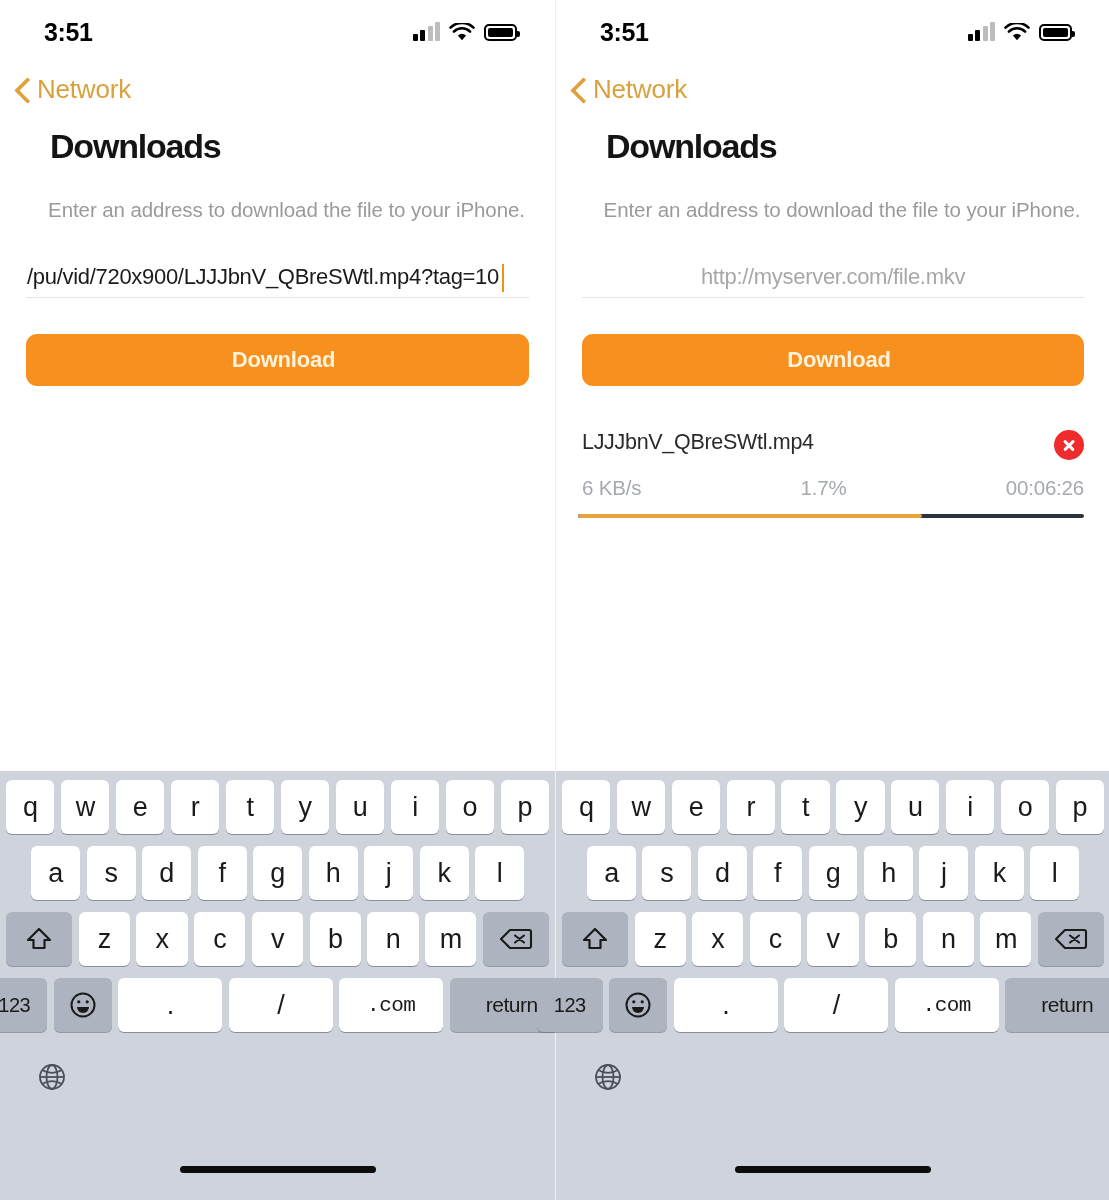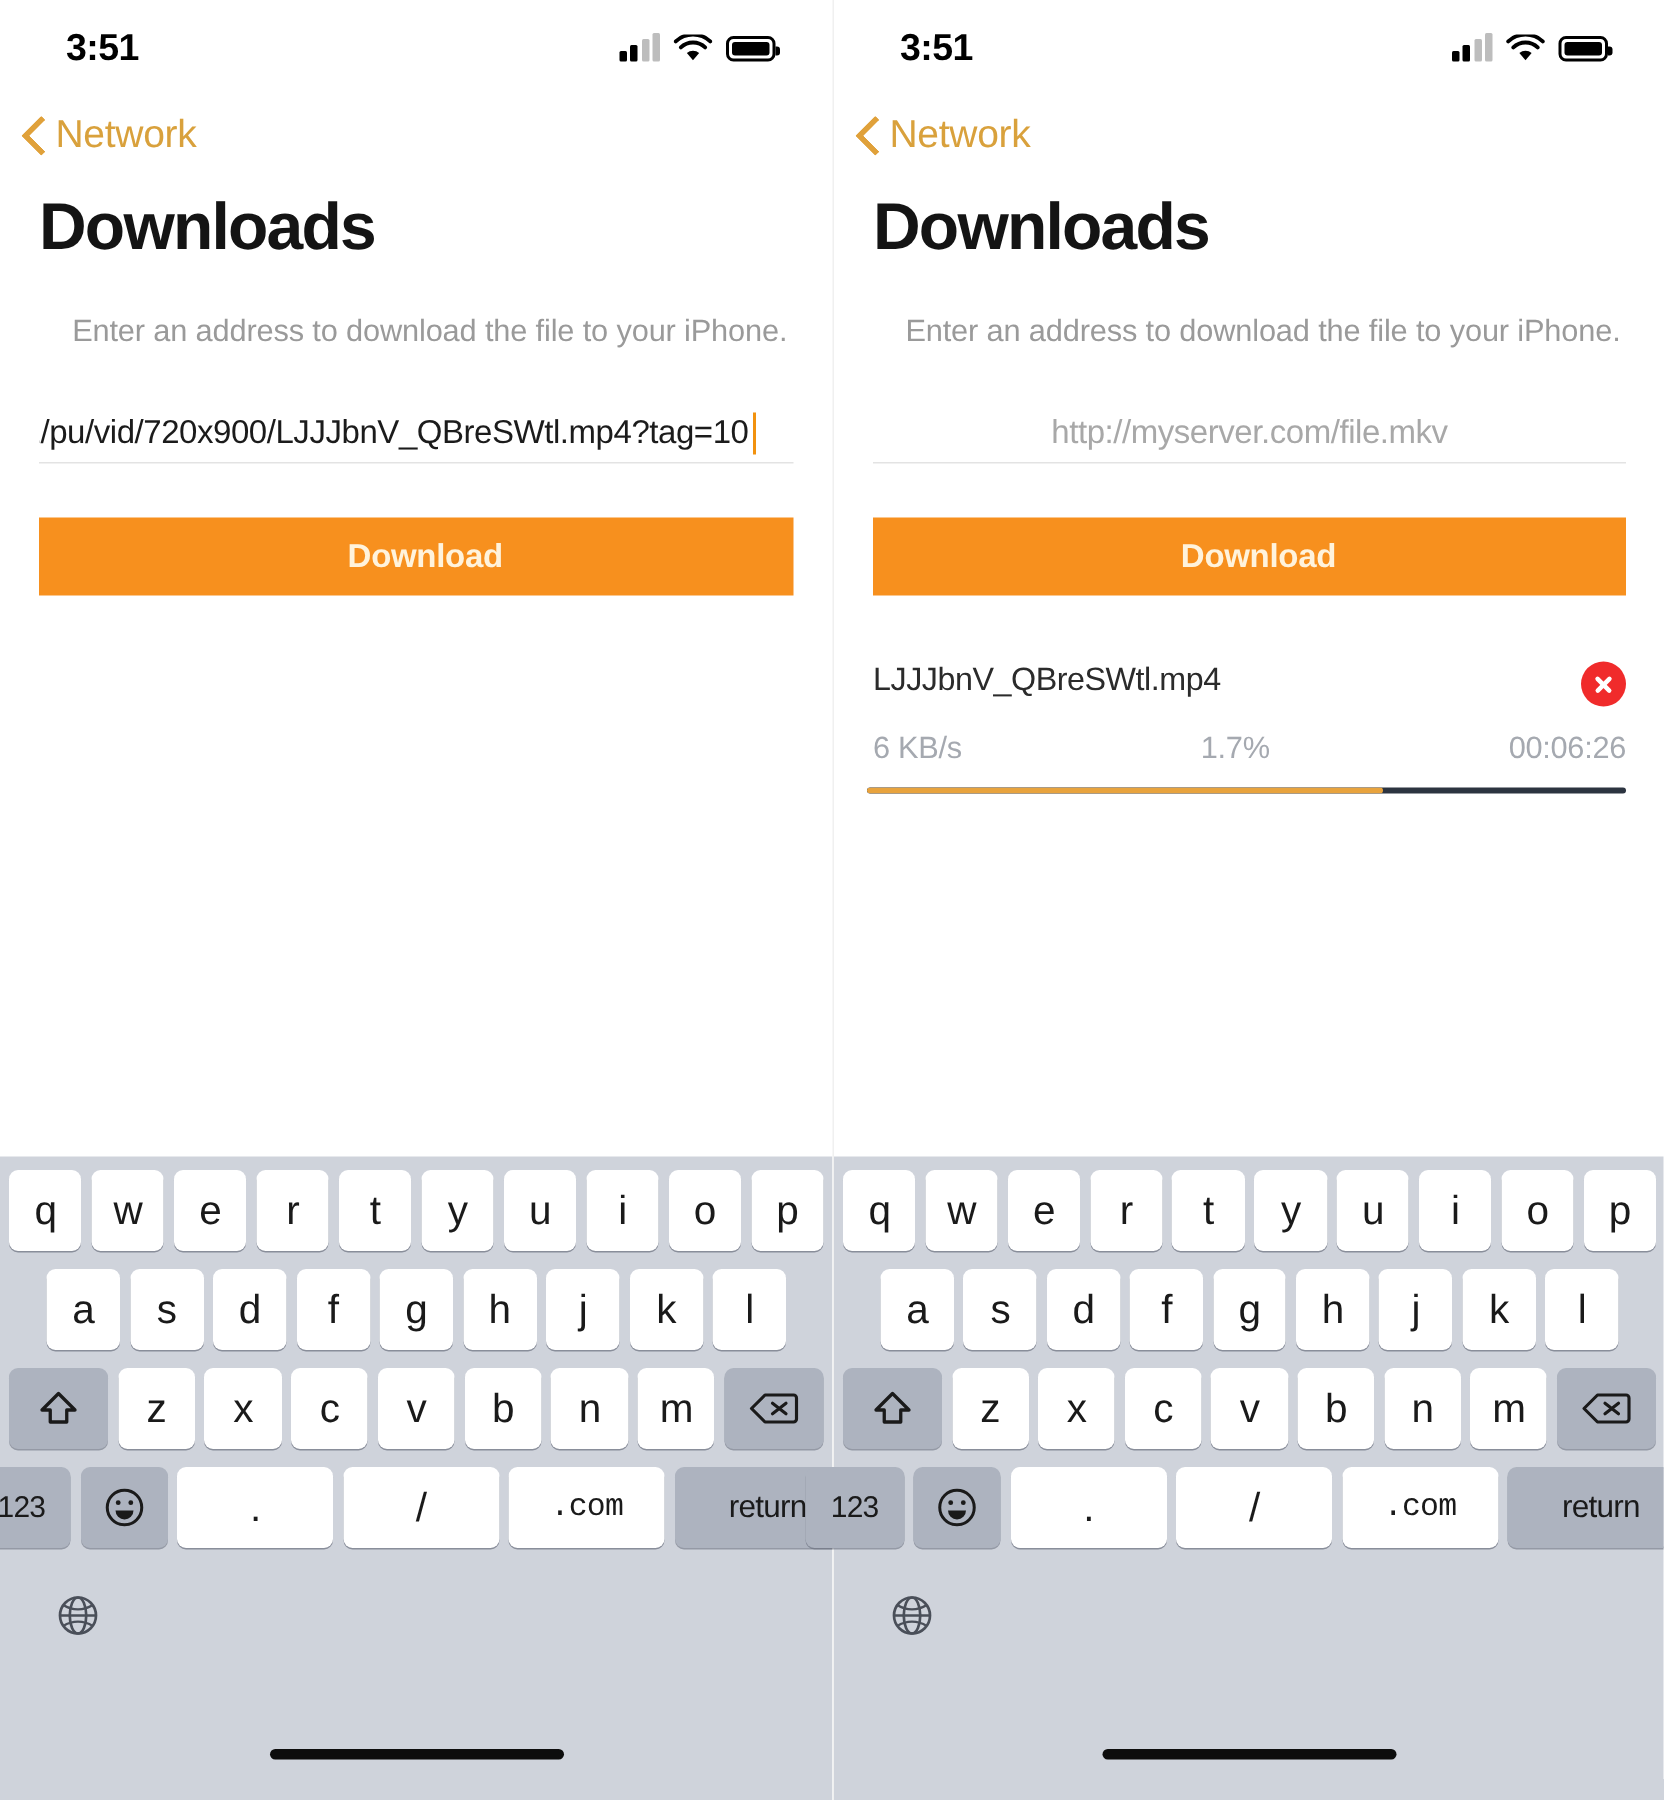--- a/index.html
+++ b/index.html
@@ -79,26 +79,27 @@
     border-bottom: 4.5px solid #E0A13A;
     transform: rotate(45deg);
     border-radius: 1px;
   }
   .navback-label {
     font-size: 26px;
     color: #D9A13C;
     letter-spacing: -0.2px;
   }
   .page-title {
-    font-size: 44px;
+    font-size: 34px;
     font-weight: bold;
     color: #141414;
     letter-spacing: -1.2px;
     padding: 22px 0 0 26px;
     flex: 0 0 auto;
+    margin-left: 24px;
   }
 
   
   .hint {
     text-align: center;
     font-size: 20.5px;
     color: #9a9a9a;
     padding: 32px 18px 0 18px;
     letter-spacing: -0.1px;
     flex: 0 0 auto;
@@ -130,21 +131,21 @@
     position: absolute;
     right: 25px; bottom: 5px;
     width: 2.5px; height: 28px;
     background: #F2920E;
   }
 
   .dl-button {
     margin: 36px 26px 0 26px;
     height: 52px;
     background: #F7901E;
-    border-radius: 0;
+    border-radius: 11px;
     display: flex; align-items: center; justify-content: center;
     border: none; cursor: pointer;
     flex: 0 0 auto;
     padding-left: 12px;
   }
   .dl-button span {
     font-size: 22px; font-weight: bold;
     color: #FFF3DC;
     letter-spacing: -0.2px;
   }

